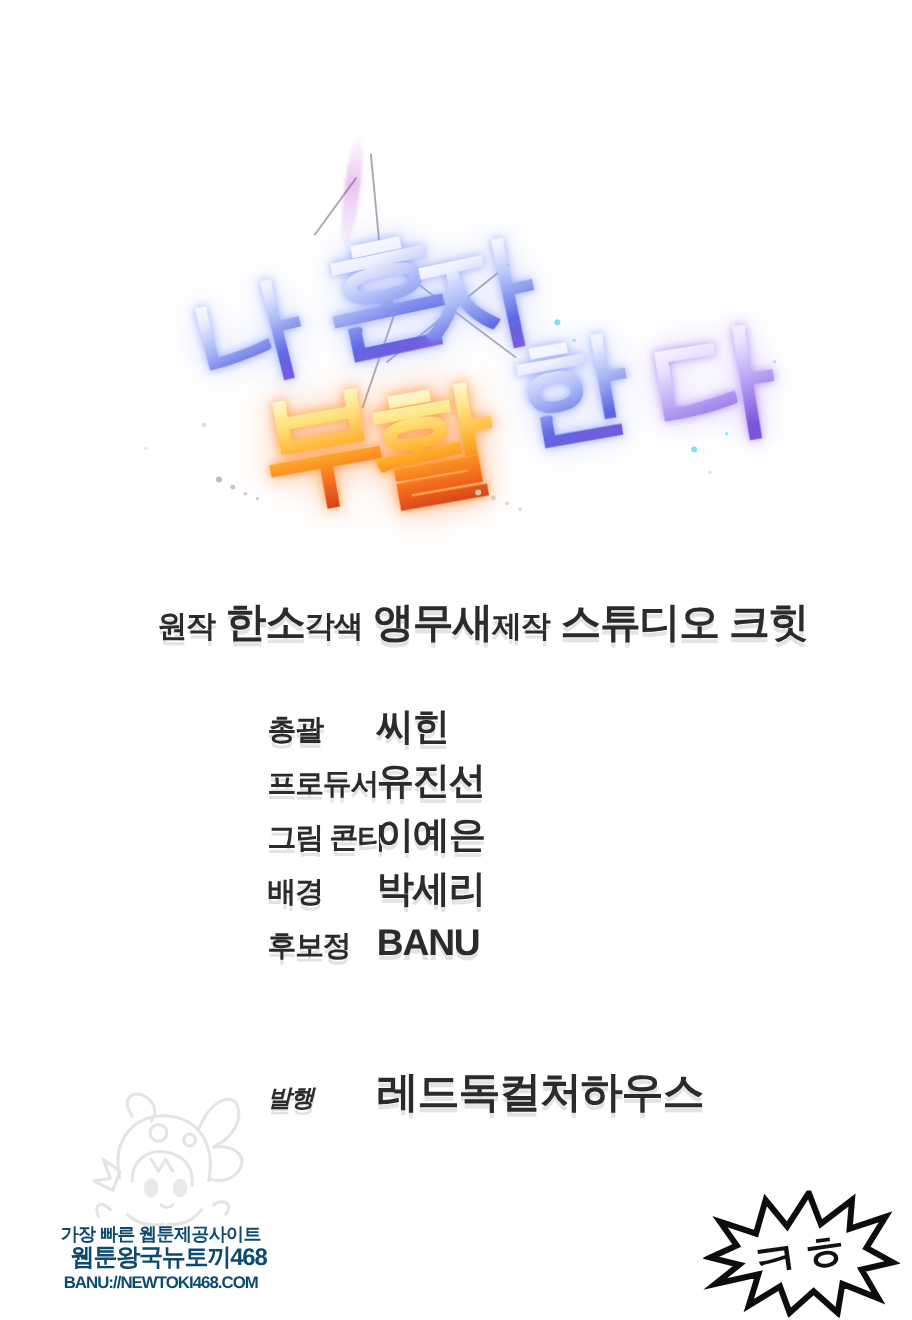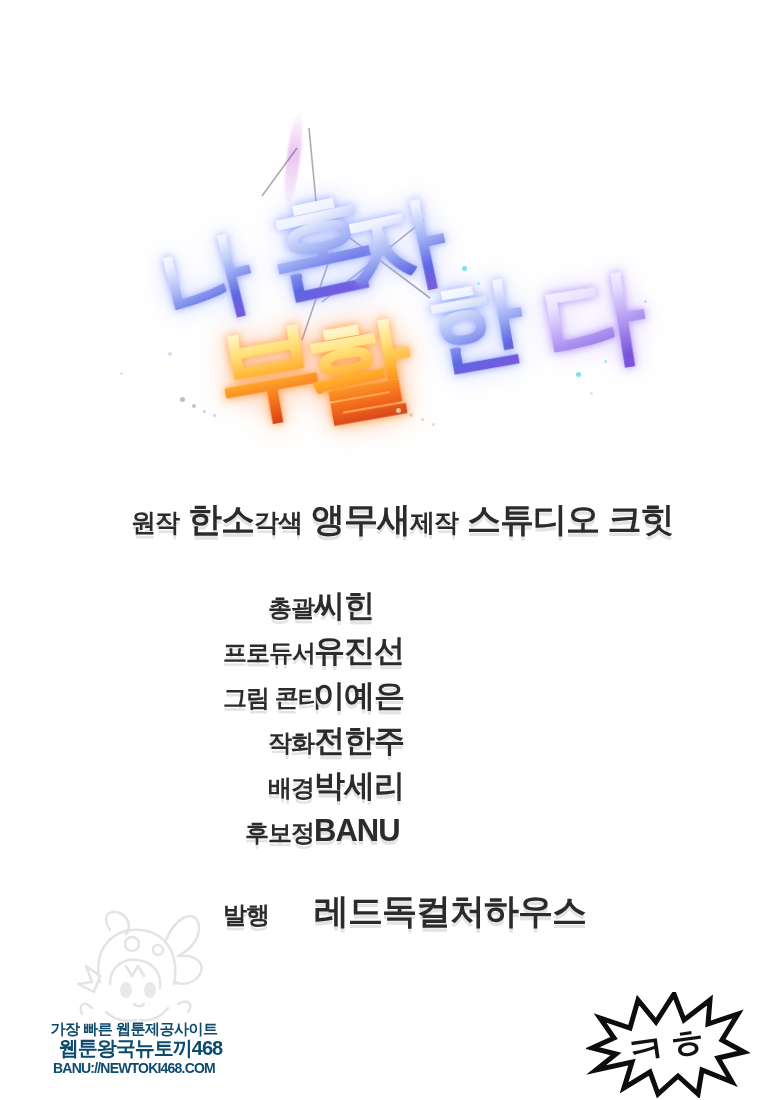--- a/index.html
+++ b/index.html
@@ -66,29 +66,29 @@
   }
   .prod-pair { display: flex; align-items: baseline; }
   .prod-pair + .prod-pair { }
   .prod-role { font-size: 25px; margin-right: 9px; }
   .prod-name { font-size: 34px; }
 
   .staff-list {
     position: absolute; left: 223px; top: 590px;
     display: flex; flex-direction: column;
   }
-  .staff-row { display: flex; align-items: baseline; height: 45px; text-align: right; }
+  .staff-row { display: flex; align-items: baseline; height: 45px; }
   .staff-role { font-size: 24px; width: 91px; flex: 0 0 91px; }
   .staff-name { font-size: 31px; }
 
   .publisher-row {
     position: absolute; left: 223px; top: 893px;
     display: flex; align-items: baseline;
   }
-  .publisher-role { font-size: 24px; width: 91px; flex: 0 0 91px; }
+  .publisher-role { font-size: 20px; width: 91px; flex: 0 0 91px; font-style: italic; }
   .publisher-name { font-size: 35px; }
 
   
   .watermark { position: absolute; left: 34px; top: 902px; width: 200px; }
   .wm-mascot { position: absolute; left: 14px; top: 2px; }
   .wm-text {
     position: absolute; left: 0; top: 118px; width: 200px;
     text-align: center; color: #0c4a6e; font-weight: 900;
     letter-spacing: -0.5px; line-height: 1.15; white-space: nowrap;
   }
@@ -171,24 +171,20 @@
       <span class="dark-text staff-role">총괄</span>
       <span class="dark-text staff-name">씨힌</span>
     </div>
     <div class="staff-row">
       <span class="dark-text staff-role">프로듀서</span>
       <span class="dark-text staff-name">유진선</span>
     </div>
     <div class="staff-row">
       <span class="dark-text staff-role">그림 콘티</span>
       <span class="dark-text staff-name">이예은</span>
-    </div>
-    <div class="staff-row">
-      <span class="dark-text staff-role">작화</span>
-      <span class="dark-text staff-name">전한주</span>
     </div>
     <div class="staff-row">
       <span class="dark-text staff-role">배경</span>
       <span class="dark-text staff-name">박세리</span>
     </div>
     <div class="staff-row">
       <span class="dark-text staff-role">후보정</span>
       <span class="dark-text staff-name">BANU</span>
     </div>
   </div>

